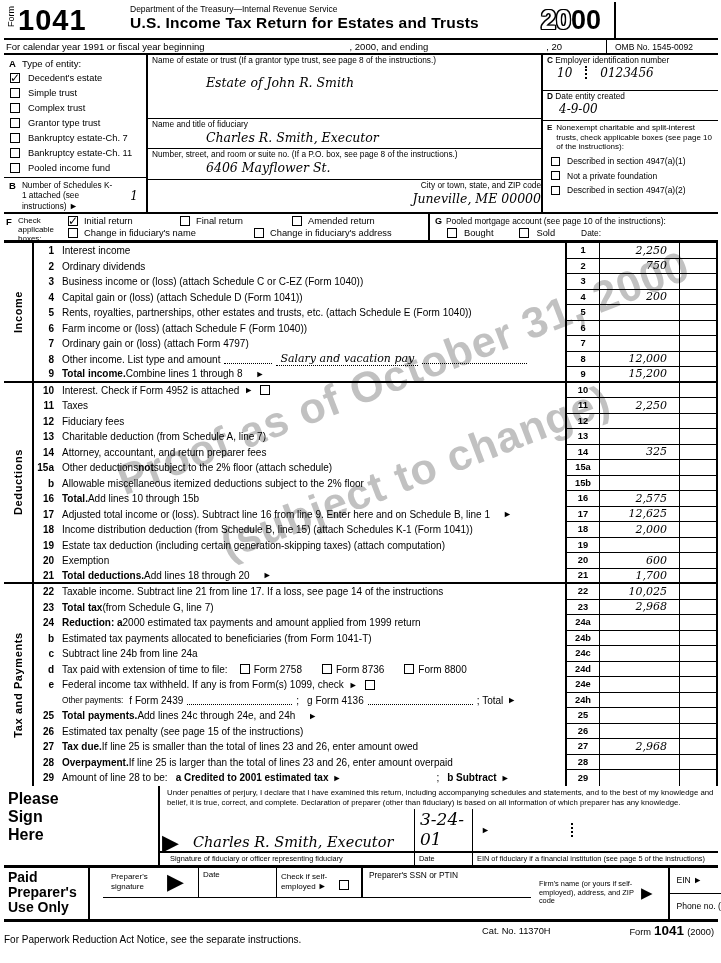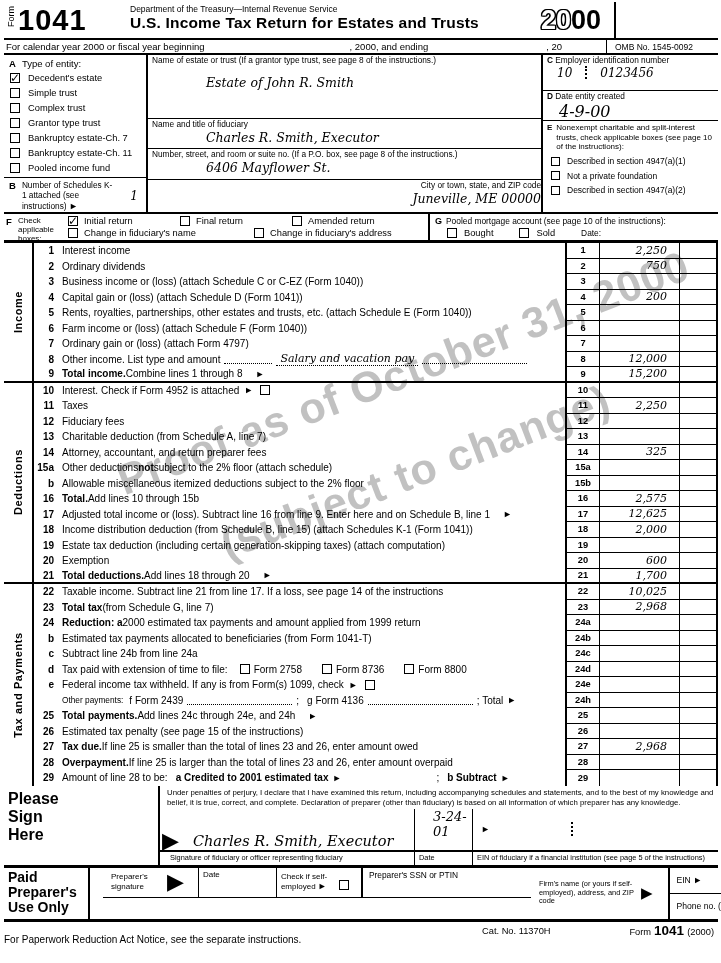--- a/index.html
+++ b/index.html
@@ -41,21 +41,21 @@
   .hand { font-family:"DejaVu Serif", serif; font-style:italic; }
   .val { font-size:12.5px; padding-left:58px; }
   .ent-name { height:64px; border-bottom:1.5px solid #000; } .ent-name .val{ padding-top:9px; }
   .ent-fid { height:30px; border-bottom:1.5px solid #000; } 
   .ent-str { height:31px; border-bottom:1.5px solid #000; }
   .ent-city { flex:1;text-align:right; }
   .ent-r { width:177px; border-left:2px solid #000; display:flex; flex-direction:column; }
   .ent-c { height:36px; border-bottom:1.5px solid #000; }
   .einval { display:flex; align-items:center; font-size:12px; padding-left:14px; }
   .dotdiv { display:inline-block; width:0; height:13px; border-left:2px dotted #000; margin:0 13px; }
-  .ent-d { height:30px; border-bottom:1.5px solid #000; } .ent-d .dval{ font-size:16px; padding-left:16px; }
+  .ent-d { height:30px; border-bottom:1.5px solid #000; } .ent-d .dval{ font-size:12px; padding-left:16px; }
   .ent-e { flex:1; padding-top:1px; }
   .ecap { display:flex; font-size:8px; line-height:1.2; padding:1px 2px 2px 4px; }
   .ecbrow { display:flex; align-items:center; height:14.5px; padding-left:8px; font-size:8.5px; }
   .ecbrow .cb { margin-right:7px; width:9px; height:9px; }
 
   
   .fg { display:flex; height:29px; border-bottom:3px solid #000; }
   .f { width:424px; display:flex; padding:2px 0 2px 2px; }
   .f-lab { width:12px; font-weight:bold; font-size:9.5px; }
   .f-title { width:50px; font-size:8px; line-height:1.15; }
@@ -115,21 +115,21 @@
   
   .sig { display:flex; height:82px; border-bottom:3px solid #000; }
   .sig-side { width:156px; border-right:2px solid #000; padding:4px 2px 0 4px; }
   .sig-side-t { font-size:16px; font-weight:bold; line-height:1.15; width:64px; }
   .sig-main { flex:1; display:flex; flex-direction:column; }
   .perjury { font-size:7.8px; line-height:1.4; padding:2px 2px 0 7px; white-space:normal; }
   .sigrow { flex:1; display:flex; }
   .sigcell-name { flex:1; border-bottom:2px solid #000; display:flex; align-items:flex-end; padding-left:2px; }
   .bigarr { font-size:22px; line-height:0.75; margin-right:14px; }
   .signame { font-size:14.5px; padding-bottom:1px; }
-  .sigcell-date { width:58px; border-left:1px solid #000; border-bottom:2px solid #000; display:flex; align-items:flex-start; padding:0 0 2px 18px; font-size:13px; }
+  .sigcell-date { width:58px; border-left:1px solid #000; border-bottom:2px solid #000; display:flex; align-items:flex-start; padding:0 0 2px 5px; font-size:17px; }
   .sigcell-ein { width:246px; border-left:1px solid #000; border-bottom:2px solid #000; display:flex; align-items:center; padding-left:8px; }
   .sigcell-ein .dotdiv { margin:0 0 0 78px; height:14px; }
   .sigcaps { height:13px; display:flex; font-size:7.4px; }
   .cap-name { flex:1; padding:1px 0 0 10px; }
   .cap-date { width:58px; border-left:1px solid #000; padding:1px 0 0 4px; }
   .cap-ein { width:246px; border-left:1px solid #000; padding:1px 0 0 4px; }
 
   
   .prep { display:flex; height:54px; border-bottom:3px solid #000; }
   .prep-side { width:156px; border-right:2px solid #000; padding:2px 0 0 4px; font-size:14px; font-weight:bold; line-height:1.1; }
@@ -176,21 +176,21 @@
     </div>
     <div class="hdr-year">
         <span class="yr-o">20</span>
         <span class="yr-s">00</span>
       </div>
     <div class="hdr-space"></div>
   </div>
 
   <div class="calrow">
     <div class="cal">
-      <span>For calendar year 2000 or fiscal year beginning</span>
+      <span>For calendar year 1991 or fiscal year beginning</span>
       <span class="fb1"></span>
       <span>, 2000, and ending</span>
       <span class="fb2"></span>
       <span>, 20</span>
     </div>
     <div class="omb">OMB No. 1545-0092</div>
   </div>
 
   <div class="ent">
     <div class="ent-l">

